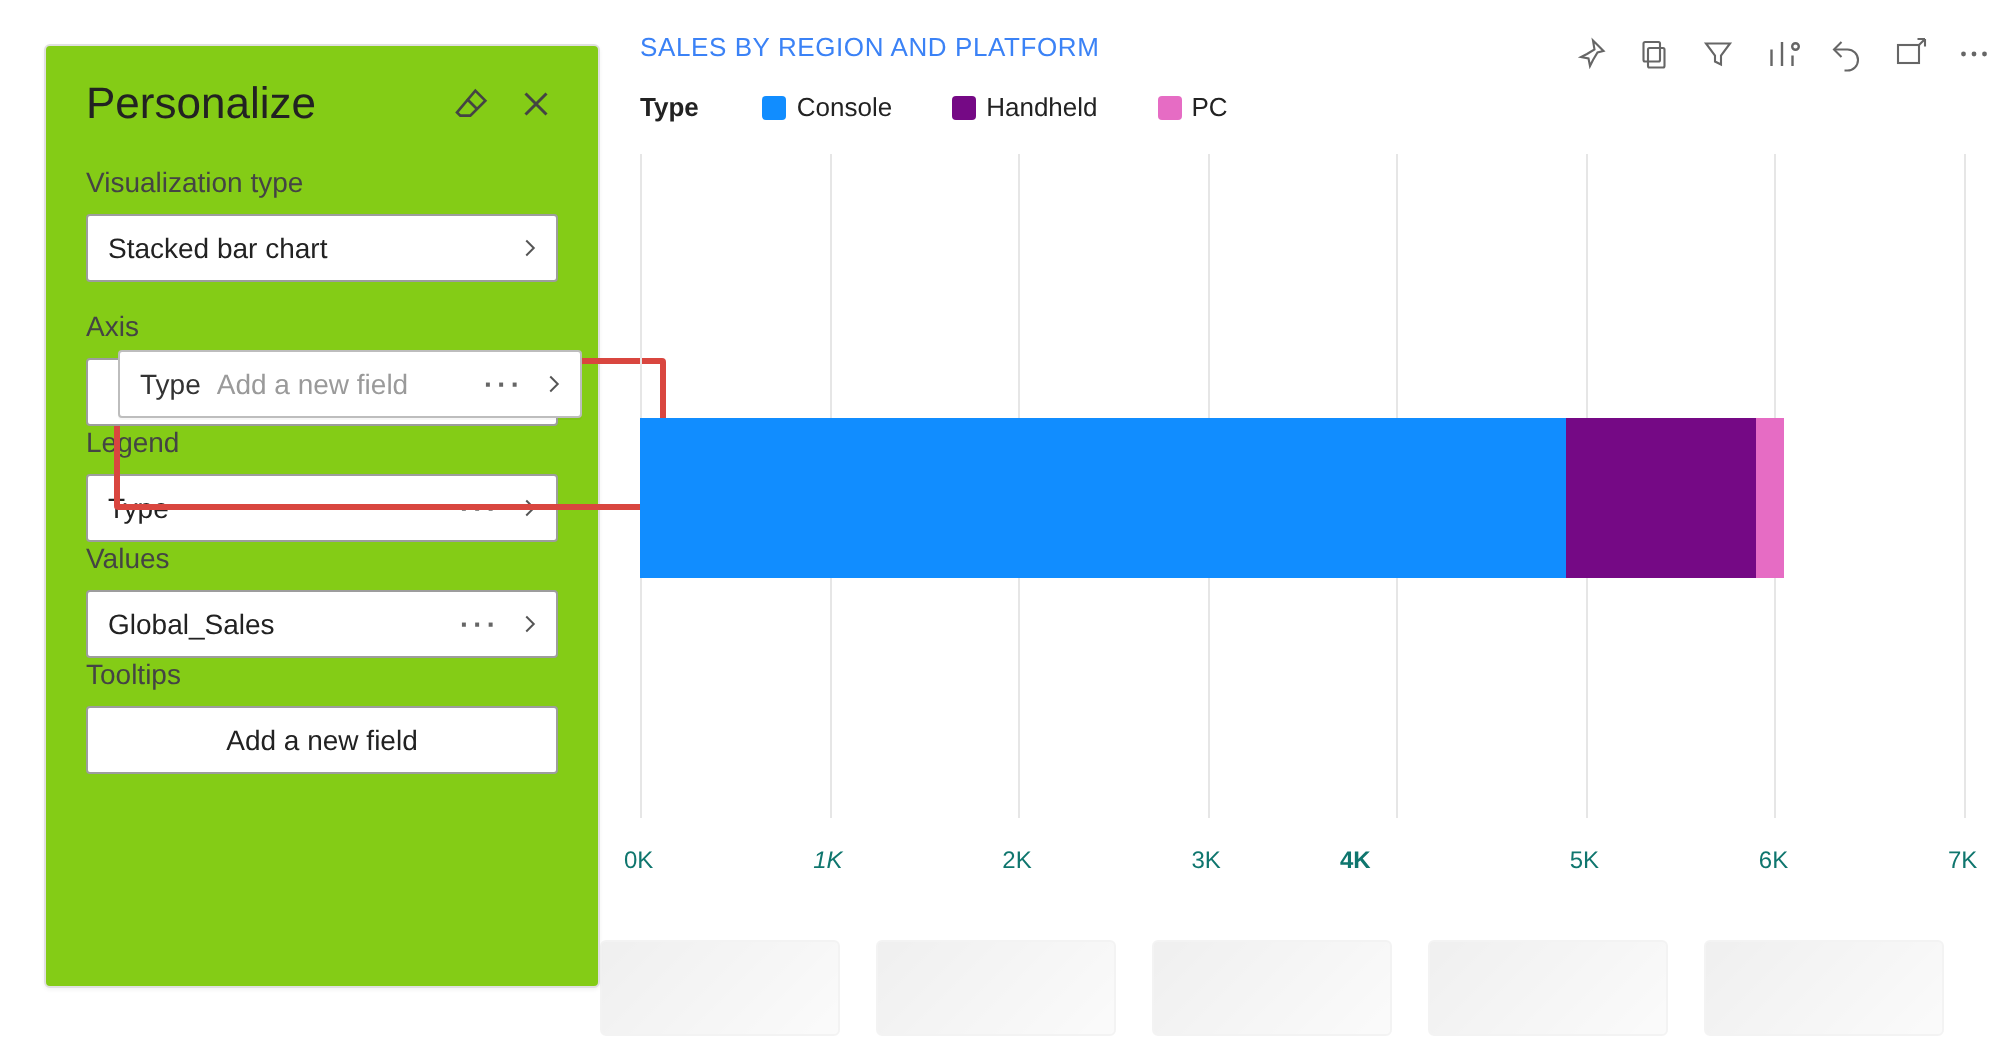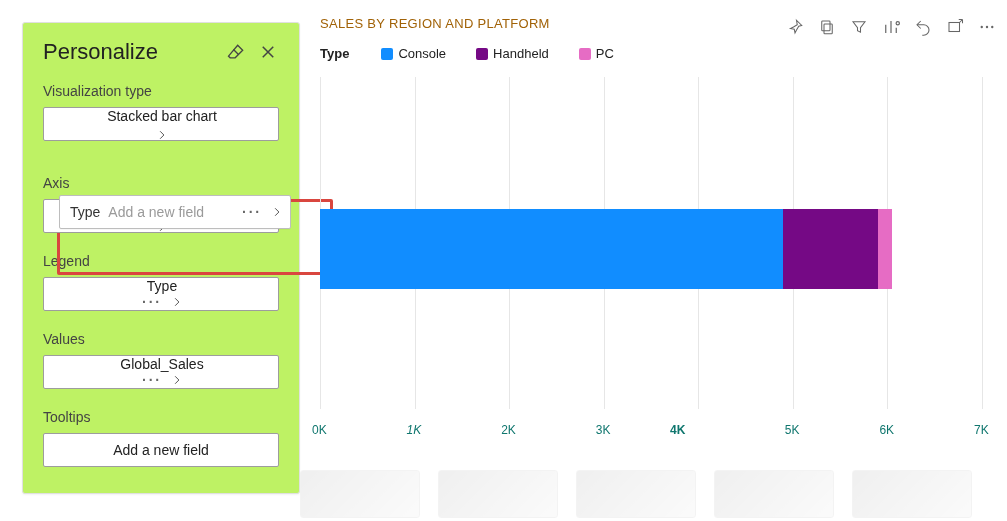--- a/index.html
+++ b/index.html
@@ -1,38 +1,38 @@
 <!DOCTYPE html>
 <html><head>
 <meta charset="utf-8">
 <style>
   * { box-sizing: border-box; }
   html, body { margin:0; padding:0; font-family: "Segoe UI", Arial, sans-serif; font-size:14px; color:#222; background:#fff; }
   .app { position:relative; width:1007px; height:521px; overflow:hidden; }
   .panel {
     position:absolute; left:22px; top:22px; width:278px; height:472px;
-    background:#bef264; border:1px solid #e0e0e0; border-radius:3px;
+    background:#84cc16; border:1px solid #e0e0e0; border-radius:3px;
     padding:16px 20px 20px 20px;
     box-shadow:0 1px 2px rgba(0,0,0,.05);
   }
   .panel-header { display:flex; align-items:center; justify-content:space-between; margin-bottom:18px; }
   .panel-title { font-size:22px; font-weight:400; color:#222; }
   .header-icons { display:flex; gap:10px; align-items:center; }
   .hi-btn { width:22px; height:22px; display:flex; align-items:center; justify-content:center; cursor:pointer; color:#444; }
   .section-label { font-size:14px; color:#444; margin-bottom:8px; }
   .field {
     height:34px; width:100%; background:#fff; border:1px solid #9d9d9d; border-radius:2px;
     display:flex; align-items:center; justify-content:space-between;
-    padding:0 8px 0 10px; cursor:pointer; font-size:14px;flex-direction:column;
+    padding:0 8px 0 10px; cursor:pointer; font-size:14px;
   }
   .field .label { color:#222; }
   .field .right { display:flex; align-items:center; gap:10px; color:#555; }
   .chev { width:10px; height:10px; }
   .dots { letter-spacing:2px; font-weight:bold; color:#666; cursor:pointer; }
-  .section { margin-bottom:20px; }
+  .section { }
   .axis-outline {
     position:absolute; left:14px; top:38px; width:276px; height:76px;
     border:3px solid #d9463f; border-radius:2px; pointer-events:none;
   }
   .section.axis { position:relative; padding-top:14px; }
   .axis .section-label { margin-left:0; }
   .axis-fieldwrap { position:relative; height:34px; }
   .axis-under { position:absolute; left:0; top:0; width:100%; }
   .axis-over {
     position:absolute; left:16px; top:-4px; width:232px; height:34px;
@@ -43,21 +43,21 @@
   .axis-over .label { color:#333; }
   .axis-over .placeholder { color:#9a9a9a; }
   .axis-over .right { margin-left:auto; display:flex; align-items:center; gap:10px; color:#555; }
   .centered-btn {
     height:34px; width:100%; background:#fff; border:1px solid #9d9d9d; border-radius:2px;
     display:flex; align-items:center; justify-content:center; cursor:pointer; font-size:14px;
   }
   
   .viz { position:absolute; left:320px; top:16px; width:676px; height:450px; }
   .viz-header { display:flex; align-items:flex-start; justify-content:space-between; }
-  .viz-title { font-size:13px; letter-spacing:.3px; color:#a16207; font-weight:400; }
+  .viz-title { font-size:13px; letter-spacing:.3px; color:#3b82f6; font-weight:400; }
   .viz-icons { display:flex; gap:14px; align-items:center; color:#666; margin-top:2px; }
   .viz-icons .ibtn { width:18px; height:18px; display:flex; align-items:center; justify-content:center; cursor:pointer; }
   .legend { display:flex; align-items:center; gap:10px; margin-top:10px; font-size:13px; }
   .legend .lbl { font-weight:600; color:#222; margin-right:2px; }
   .legend .li { display:flex; align-items:center; gap:5px;padding-left:20px; }
   .sw { width:12px; height:12px; border-radius:2px; display:inline-block; }
   .plot { position:relative; margin-top:16px; height:360px; width:662px; }
   .grid { position:absolute; inset:0; }
   .gl { position:absolute; top:0; bottom:28px; width:1px; background:#e6e6e6; }
   .xlabel { position:absolute; bottom:0; font-size:12px; color:#0f766e; transform:translateX(-8px); }

